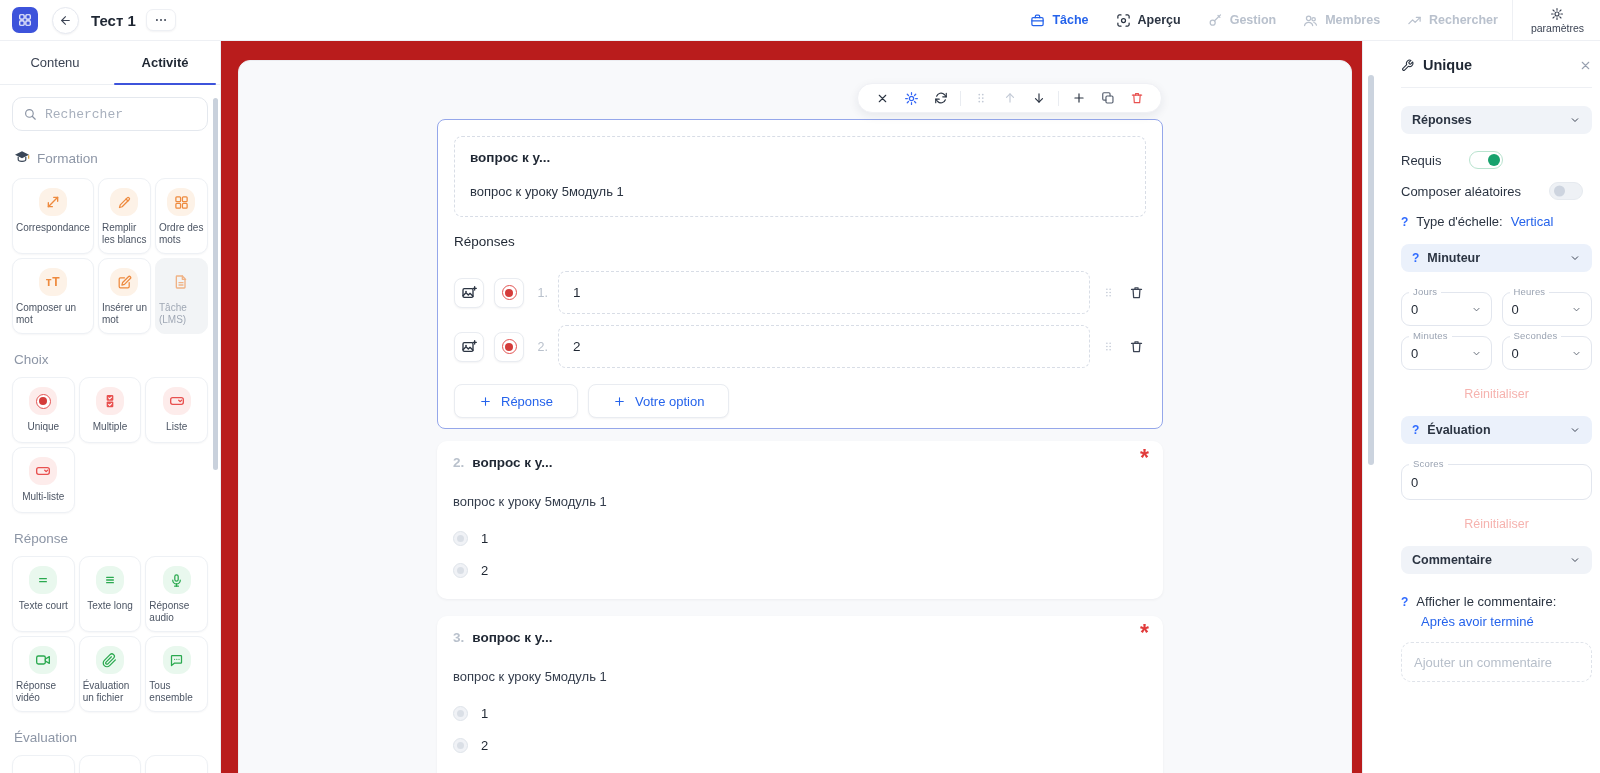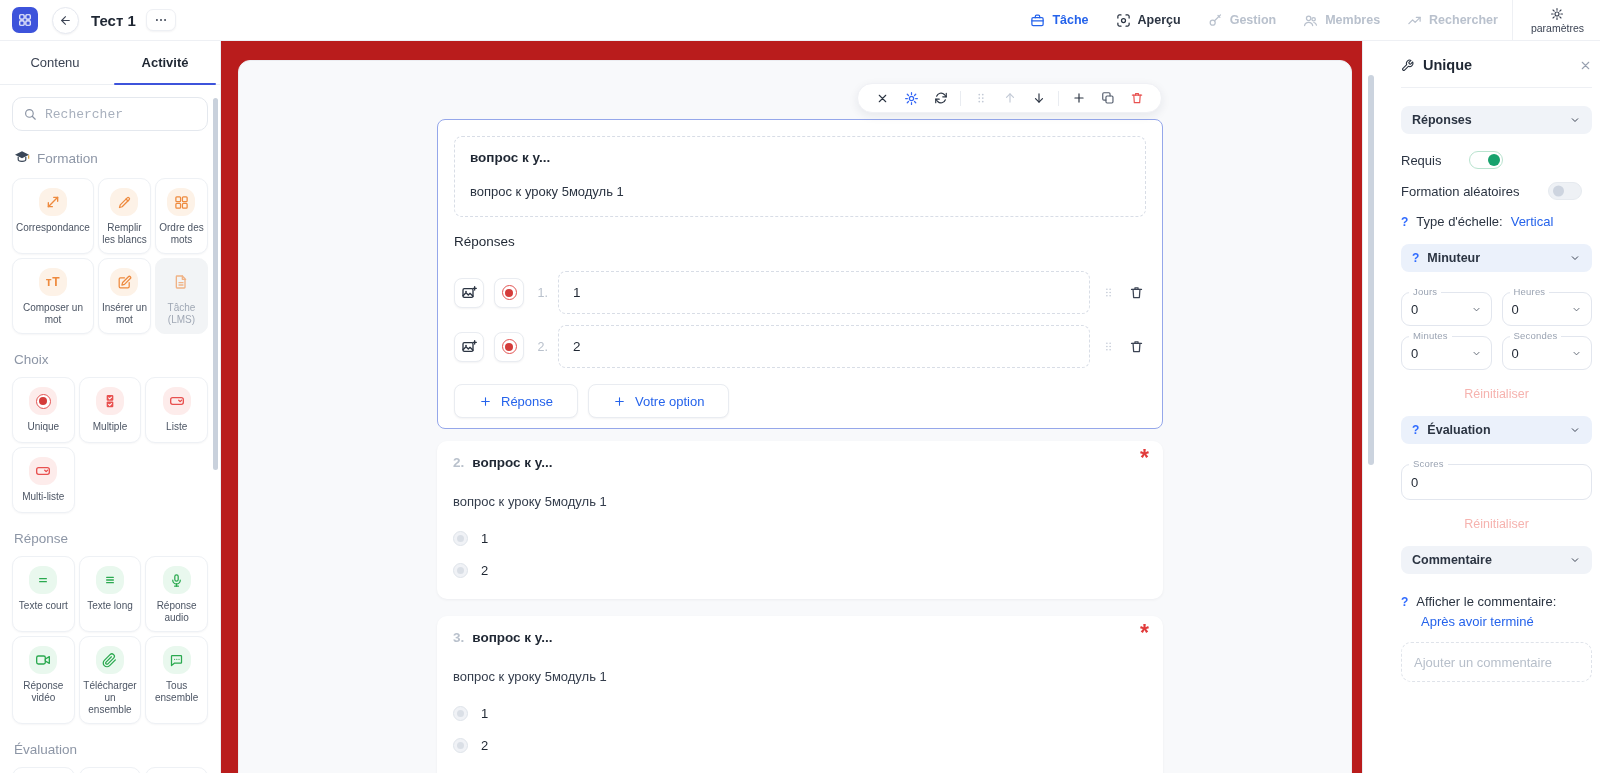--- a/index.html
+++ b/index.html
@@ -29,21 +29,21 @@
   .sb-tab.active{color:#1f2733;font-weight:700}
   .sb-tab.active::after{content:"";position:absolute;left:4px;right:4px;bottom:-1px;height:2px;background:#3d53db;border-radius:2px}
   .sb-body{padding:12px 12px 0 12px;position:relative}
   .sb-search{height:34px;border:1px solid #e4e8ee;border-radius:10px;display:flex;align-items:center;gap:8px;padding:0 10px;background:#fff}
   .sb-search input{border:0;outline:0;font-size:13px;width:100%;color:#7f1d1d;font-family:Liberation Mono, monospace;background:transparent}
   .sb-search input::placeholder{color:#a8b0bd}
   .sb-sec-title{display:flex;align-items:center;gap:7px;font-size:13.5px;color:#8d96a6;margin:18px 2px 10px}
   .sb-grid{display:grid;grid-template-columns:repeat(3,1fr);gap:4px}
   .sb-card{background:#fff;border:1px solid #eef1f5;border-radius:10px;box-shadow:0 1px 2px rgba(16,24,40,.04);min-height:66px;display:flex;flex-direction:column;align-items:center;justify-content:flex-start;gap:6px;padding:9px 3px 7px;cursor:pointer}
   .sb-card .tile{width:28px;height:28px;border-radius:12px;display:flex;align-items:center;justify-content:center;flex:none}
-  .sb-card .lbl{font-size:10px;line-height:1.2;color:#4c5564;text-align:center}
+  .sb-card .lbl{font-size:10px;line-height:1.2;color:#4c5564;text-align:left}
   .tile.orange{color:#ee8a3e;background:#fdf2e7}
   .tile.red{color:#e8504f;background:#fdeceb}
   .tile.green{color:#2aa94f;background:#e9f8ee}
   .sb-card.disabled{background:#f2f4f6;border-color:#f2f4f6;box-shadow:none}
   .sb-card.disabled .tile{background:transparent;color:#f0b285}
   .sb-card.disabled .lbl{color:#a0a8b5}
   .icon-text{font-weight:700;font-size:12px;letter-spacing:.5px}
   .radio-red{width:15px;height:15px;border-radius:50%;border:1.5px solid #e35453;display:flex;align-items:center;justify-content:center;background:#fff}
   .radio-red i{width:8px;height:8px;border-radius:50%;background:#d43c3a;display:block}
   .sb-thumb{position:absolute;right:2px;top:57px;width:5px;height:372px;border-radius:3px;background:#c9d1dc}
@@ -509,21 +509,21 @@
             </svg>
           </span>
         <span class="lbl">Réponse vidéo</span>
       </div>
       <div class="sb-card">
         <span class="tile green">
             <svg class="ic" width="15" height="15" stroke-width="1.8">
               <use href="#s-clip"></use>
             </svg>
           </span>
-        <span class="lbl">Télécharger un ensemble</span>
+        <span class="lbl">Évaluation un fichier</span>
       </div>
       <div class="sb-card">
         <span class="tile green">
             <svg class="ic" width="15" height="15" stroke-width="1.8">
               <use href="#s-chat"></use>
             </svg>
           </span>
         <span class="lbl">Tous ensemble</span>
       </div>
     </div>
@@ -760,21 +760,21 @@
       </span>
   </div>
 
   <div class="pn-row">
     <span>Requis</span>
     <span class="toggle on">
         <i></i>
       </span>
   </div>
   <div class="pn-row" style="margin-top:13px">
-    <span>Formation aléatoires</span>
+    <span>Composer aléatoires</span>
     <span class="toggle off">
         <i></i>
       </span>
   </div>
   <div class="pn-row" style="margin-top:14px;gap:8px">
     <span class="q-mark">?</span>
     <span>Type d'échelle:</span>
     <span class="link-blue">Vertical</span>
   </div>
 

